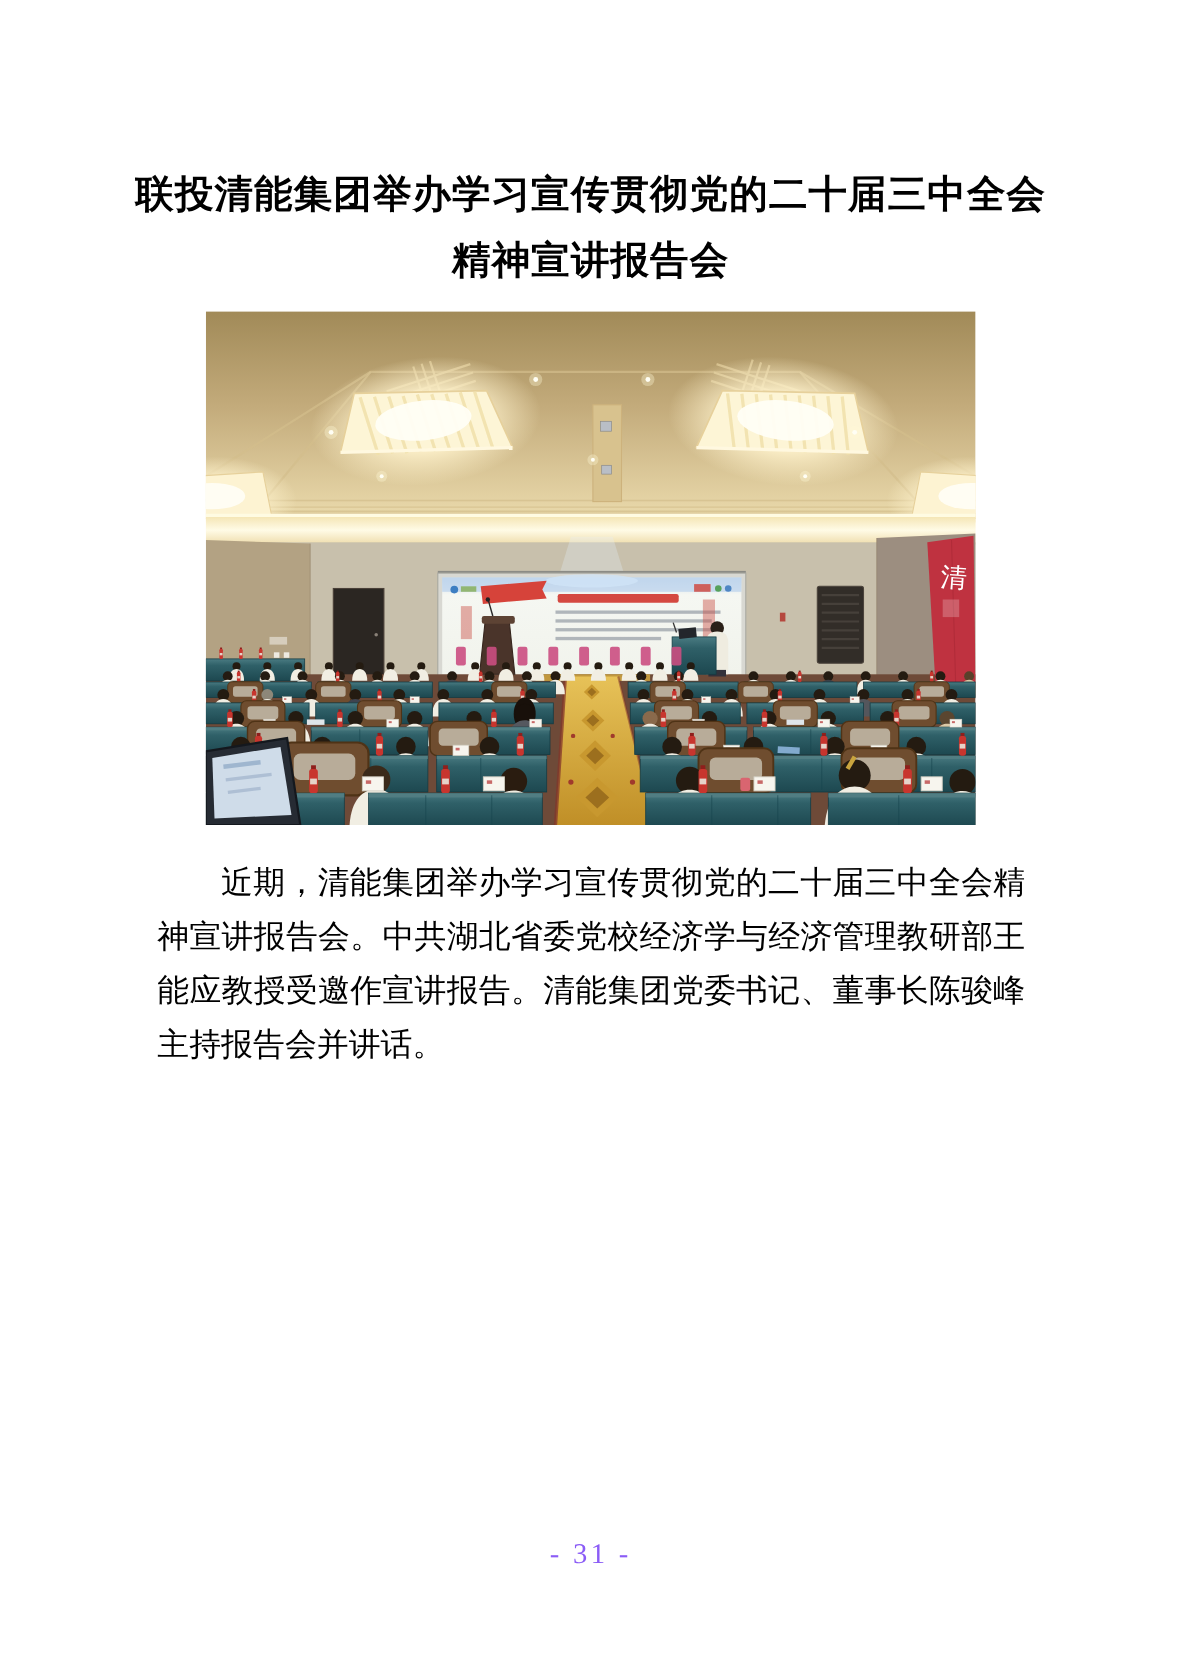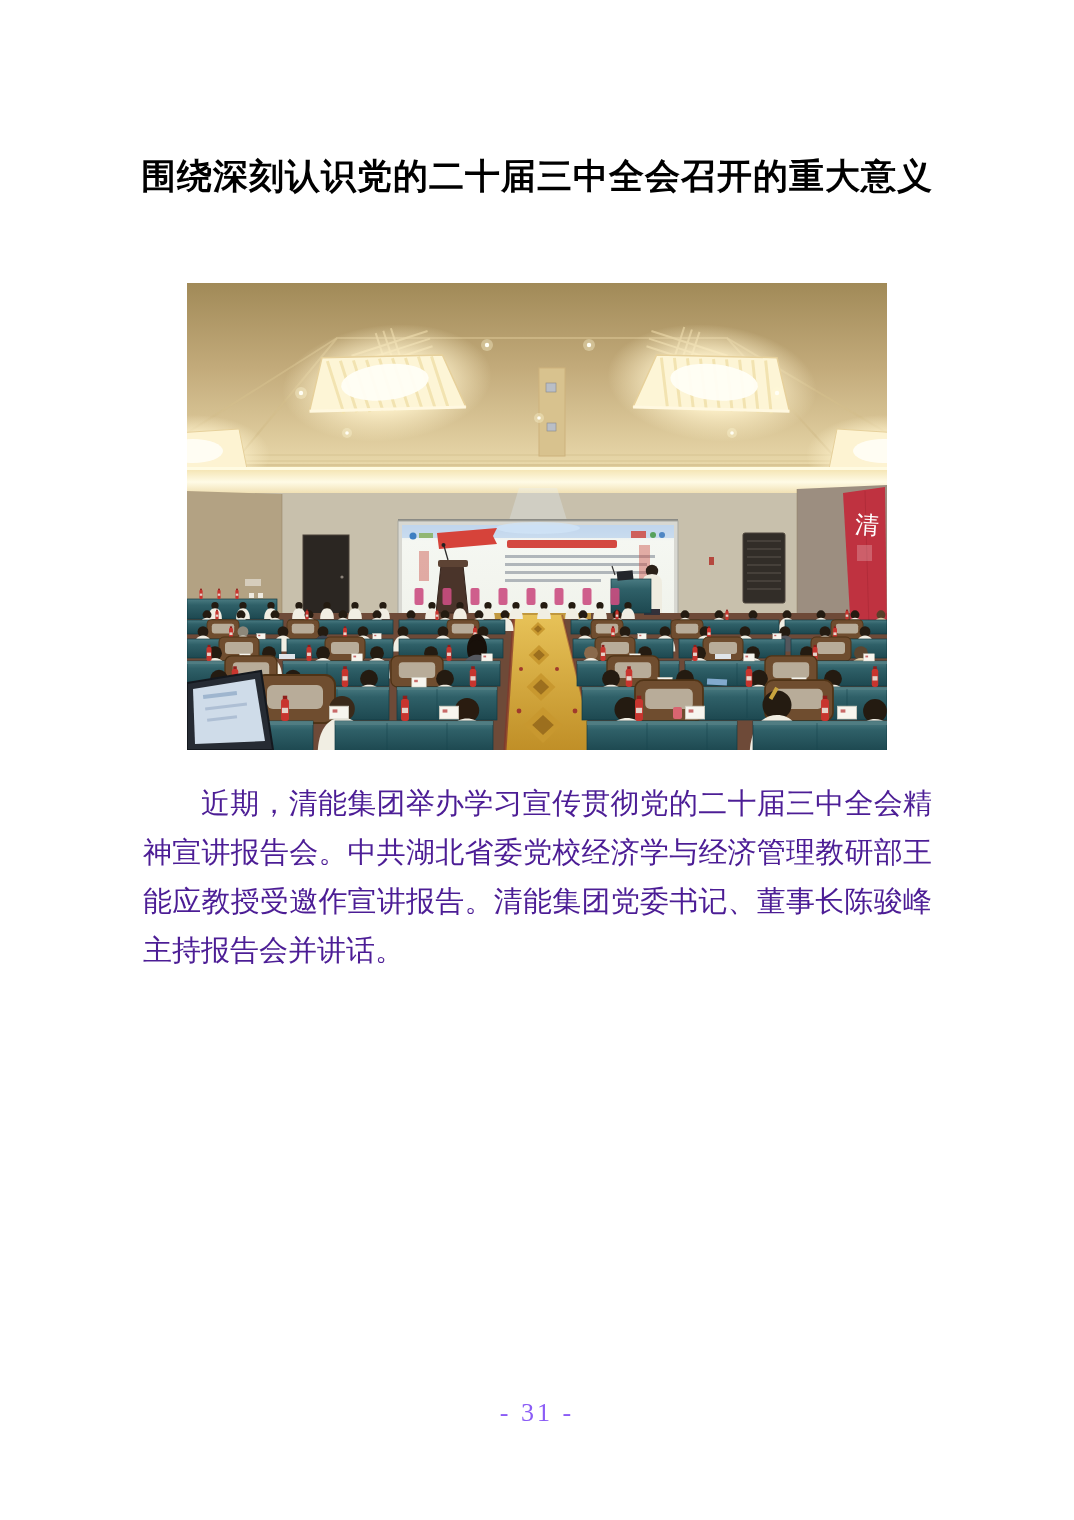--- a/index.html
+++ b/index.html
@@ -4,40 +4,41 @@
 <style>
   html,body{margin:0;padding:0;background:#ffffff;}
   .page{position:relative;width:1074px;height:1520px;background:#fff;overflow:hidden;
         font-family:"Liberation Serif","DejaVu Serif",serif;color:#111;}
   .title{position:absolute;top:124px;left:60px;right:60px;text-align:center;
          font-size:35px;font-weight:bold;line-height:60px;color:#000;letter-spacing:1px;}
   .title span{display:block;}
   .photo{position:absolute;left:187px;top:283px;width:700px;height:467px;margin:0;overflow:hidden;}
   .photo svg{display:block;}
   .body-text{position:absolute;left:143px;top:779px;width:789px;
-             font-size:29px;line-height:49px;text-align:justify;color:#4c1d95;}
+             font-size:29px;line-height:49px;text-align:justify;color:#000000;}
   .body-text p{margin:0;text-indent:2em;}
   .page-number{position:absolute;top:1398px;left:0;width:100%;text-align:center;
                font-size:26px;letter-spacing:3px;color:#8b5cf6;}
   
   .desk{fill:url(#tg);stroke:#133b43;stroke-width:.7;}
   .desktop{fill:#547f85;opacity:.8;}
   .fold{stroke:#16444d;stroke-width:1.2;opacity:.45;}
   .hash{stroke:#dcc795;stroke-width:2;opacity:.85;}
   .molding{stroke:#d3bd8b;fill:none;opacity:.7;}
   .spot{fill:#fffef4;}
   .halo{fill:#fff8d8;opacity:.35;}
 </style>
 </head>
 <body>
 
 <div class="page">
 
   <h1 class="title">
-    <span>围绕深刻认识党的二十届三中全会召开的重大意义</span>
+    <span>联投清能集团举办学习宣传贯彻党的二十届三中全会</span>
+    <span>精神宣讲报告会</span>
   </h1>
 
   <figure class="photo">
     <svg width="700" height="467" viewBox="0 0 700 467" xmlns="http://www.w3.org/2000/svg">
       <defs>
         <linearGradient id="cg" x1="0" y1="0" x2="0" y2="1">
           <stop offset="0" stop-color="#a18a58"></stop>
             <stop offset=".45" stop-color="#c3ab7b"></stop>
             <stop offset="1" stop-color="#ecdcae"></stop>
         </linearGradient>

